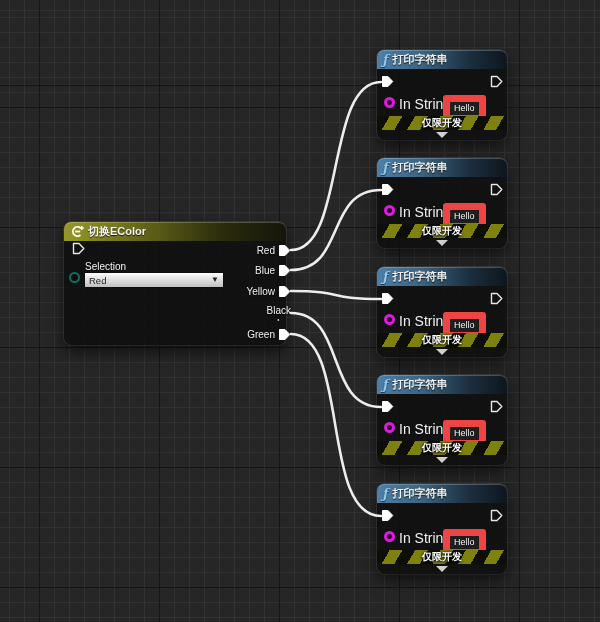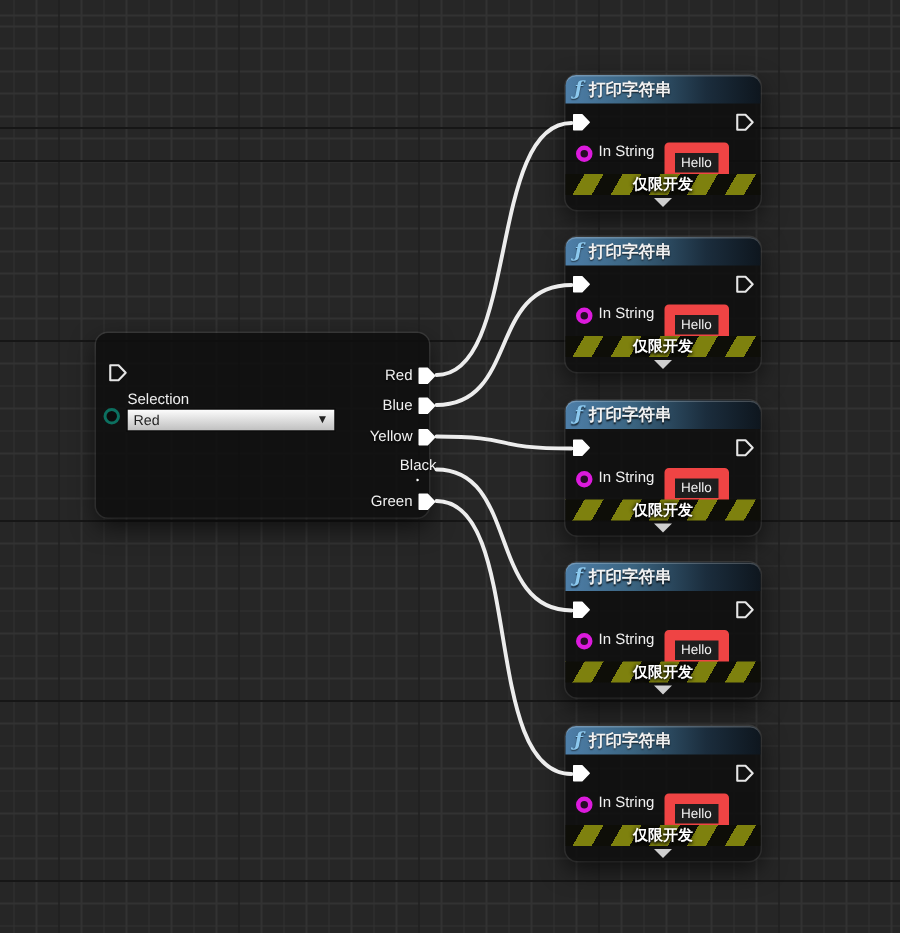--- a/index.html
+++ b/index.html
@@ -55,21 +55,21 @@
     border:1px solid #0d0d0d;border-radius:1px;
     display:flex;align-items:center;justify-content:space-between;
     padding:0 4px;box-sizing:border-box;cursor:pointer;
   }
   .dropdown .val{color:#1e1e1e;font-size:9.5px;}
   .dd-arrow{color:#222;font-size:8px;line-height:1;}
 
   .out-row{position:absolute;right:-5px;height:16px;display:flex;align-items:center;gap:3px;}
   .out-label{color:#f0f0f0;font-size:10px;text-shadow:0 1px 1px rgba(0,0,0,0.7);}
 
-  .instr-label{position:absolute;left:22px;top:46px;color:#efefef;font-size:10px;}
+  .instr-label{position:absolute;left:22px;top:46px;color:#efefef;font-size:14px;}
   .instr-value{
     position:absolute;left:66px;top:45px;height:13px;line-height:13px;
     border:7px solid #ef4444;border-radius:3px;padding:0 4px;
     color:#f2f2f2;font-size:9px;background:rgba(42,42,42,0.55);
   }
 
   .dev-banner{
     position:absolute;left:0;right:0;top:66px;height:14px;
     background:repeating-linear-gradient(120deg,#0e0e08 0 11px,#7e810e 11px 22px);
     display:flex;align-items:center;justify-content:center;font-family:Liberation Mono, monospace;
@@ -83,20 +83,31 @@
     width:0;height:0;border-left:6px solid transparent;border-right:6px solid transparent;
     border-top:6px solid #cfcfcf;cursor:pointer;
   }
 </style>
 </head>
 <body>
 
 <div class="canvas"></div>
 
 <div class="node" style="left:64px;top:222px;width:222px;height:123px;">
+  <div class="hdr switch-hdr">
+    <span class="sw-icon">
+      <svg width="14" height="13" viewBox="0 0 14 13">
+        <path d="M10.5,3 A4.6,4.6 0 1 0 10.5,10" fill="none" stroke="#fff" stroke-width="1.8"></path>
+        <line x1="5.2" y1="6.5" x2="10.2" y2="6.5" stroke="#fff" stroke-width="1.8"></line>
+        <line x1="11.8" y1="1" x2="11.8" y2="5" stroke="#fff" stroke-width="1.4"></line>
+        <line x1="9.8" y1="3" x2="13.8" y2="3" stroke="#fff" stroke-width="1.4"></line>
+      </svg>
+    </span>
+    <span class="hdr-title">切换EColor</span>
+  </div>
 
   <div class="pin" style="left:8px;top:20px;">
     <svg width="13" height="13" viewBox="0 0 13 13">
       <polygon points="1.5,1.5 7,1.5 11.8,6.5 7,11.5 1.5,11.5" fill="none" stroke="#e6e6e6" stroke-width="1.4" stroke-linejoin="round"></polygon>
     </svg>
   </div>
 
   <div class="sel-label">Selection</div>
   <div class="ringpin ring-enum" style="left:5px;top:50px;"></div>
   <div class="dropdown">

